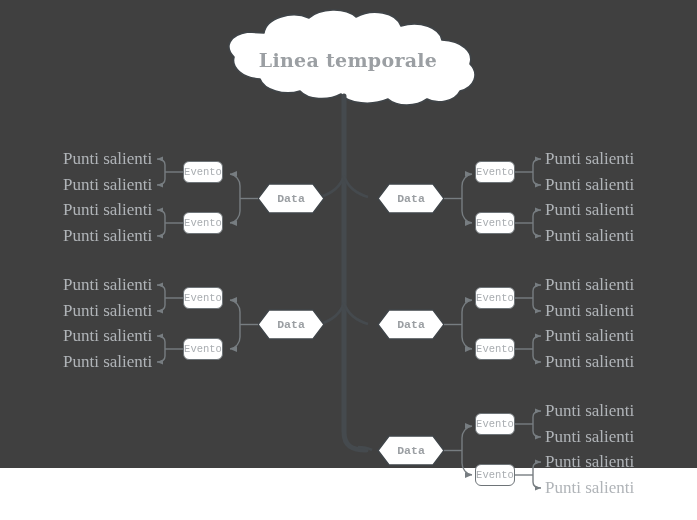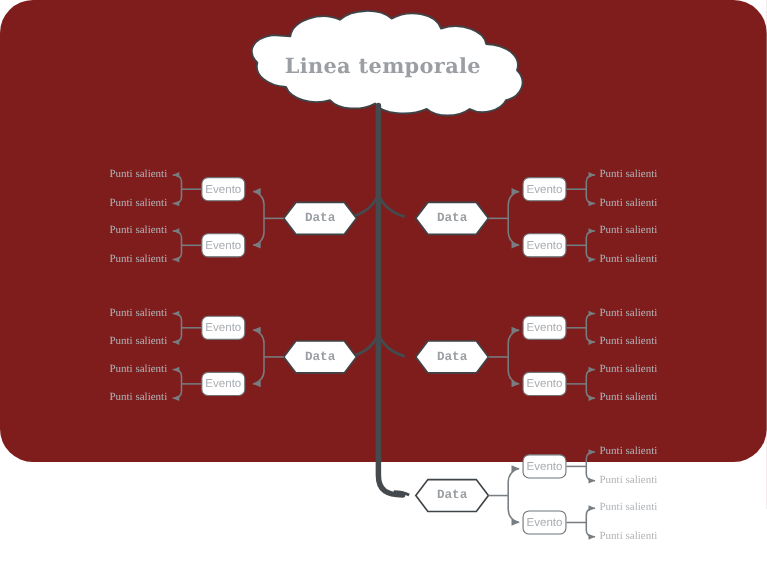--- a/index.html
+++ b/index.html
@@ -10,23 +10,22 @@
   }
   body {
     width: 697px;
     height: 520px;
     overflow: hidden;
     font-family: "Liberation Serif", serif;
   }
   #canvas {
     position: relative;
     width: 697px;
-    height: 420px;
-    background: #7f1d1d;
-    border-radius: 30px;
+    height: 468px;
+    background: #404040;
   }
   #wires {
     position: absolute;
     left: 0;
     top: 0;
     width: 697px;
     height: 520px;
   }
   
   .cloud-wrap {
@@ -79,30 +78,30 @@
     height: 22px;
     border: 1px solid #6e7478;
     border-radius: 6px;
     background: #ffffff;
     box-sizing: border-box;
     display: flex;
     align-items: center;
     justify-content: center;
   }
   .evt-label {
-    font-family: Liberation Sans, sans-serif;
+    font-family: Liberation Mono, monospace;
     font-size: 10.5px;
     color: #a9adb1;
     white-space: nowrap;
   }
   
   .leaf {
     position: absolute;
     font-family: "Liberation Serif", serif;
-    font-size: 10px;
+    font-size: 17px;
     color: #b0b4b8;
     white-space: nowrap;
     line-height: 12px;
   }
   .leaf.right { text-align: left; }
   .leaf.left  { text-align: right; }
 </style>
 </head>
 <body>
 

